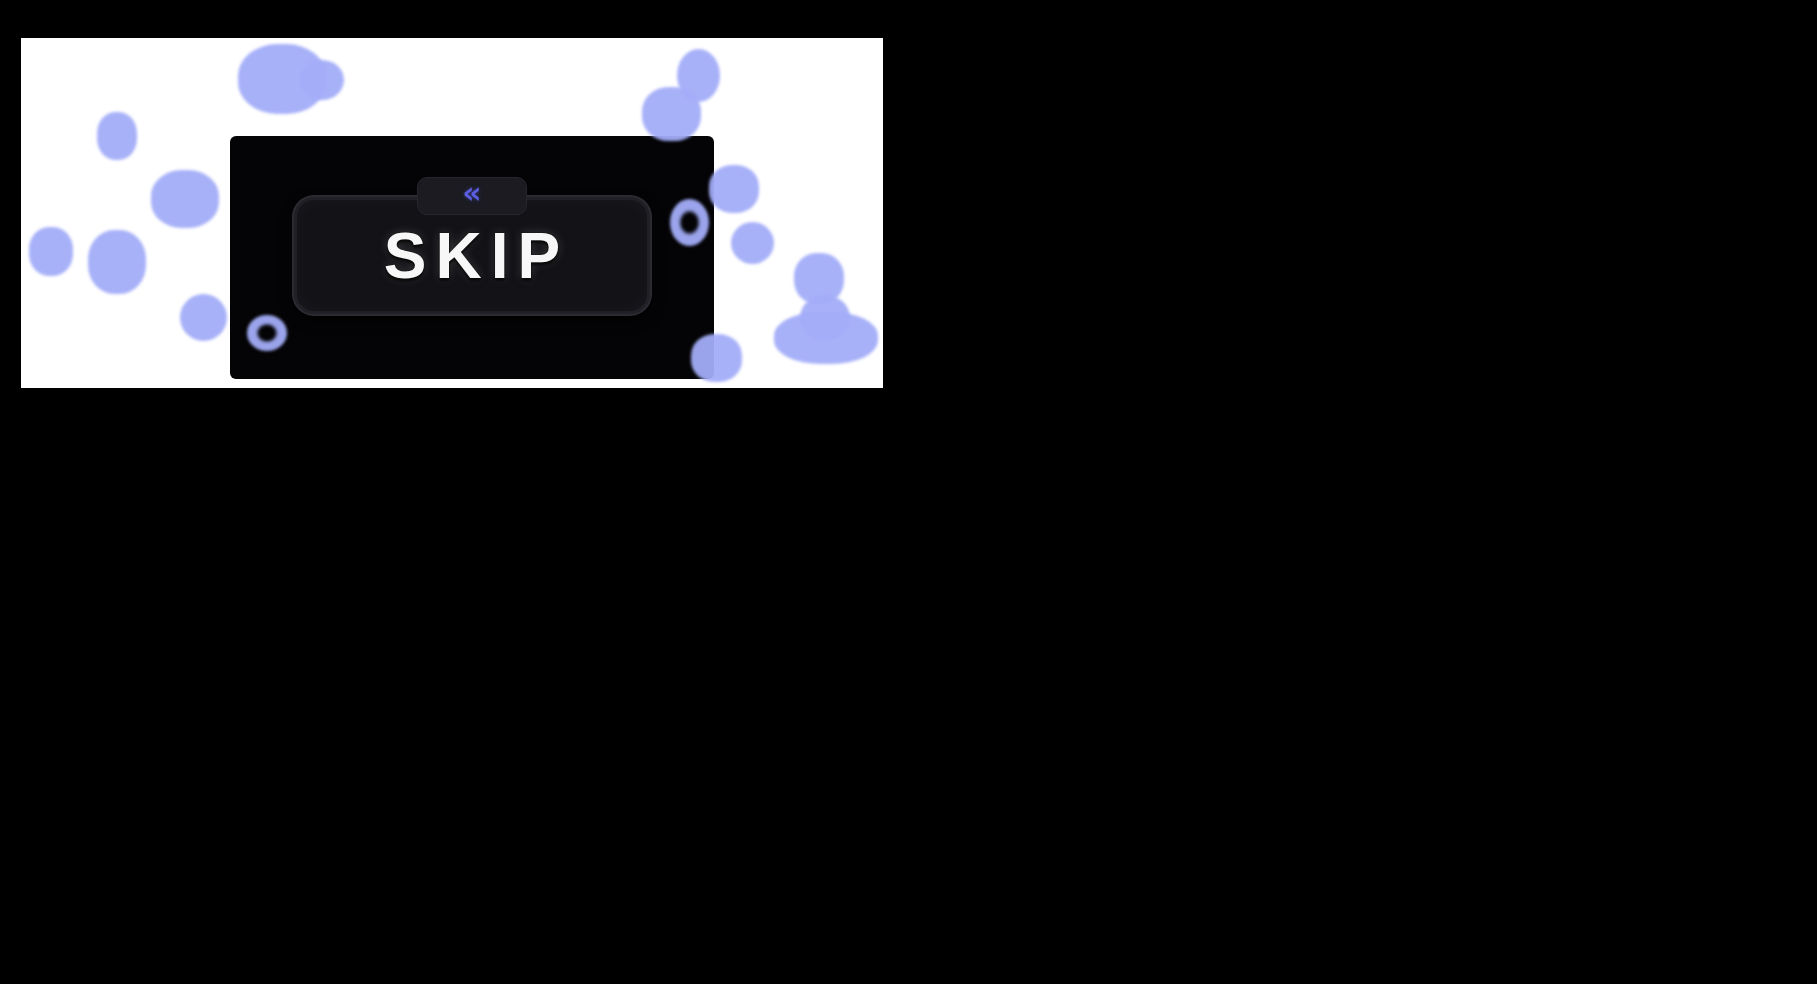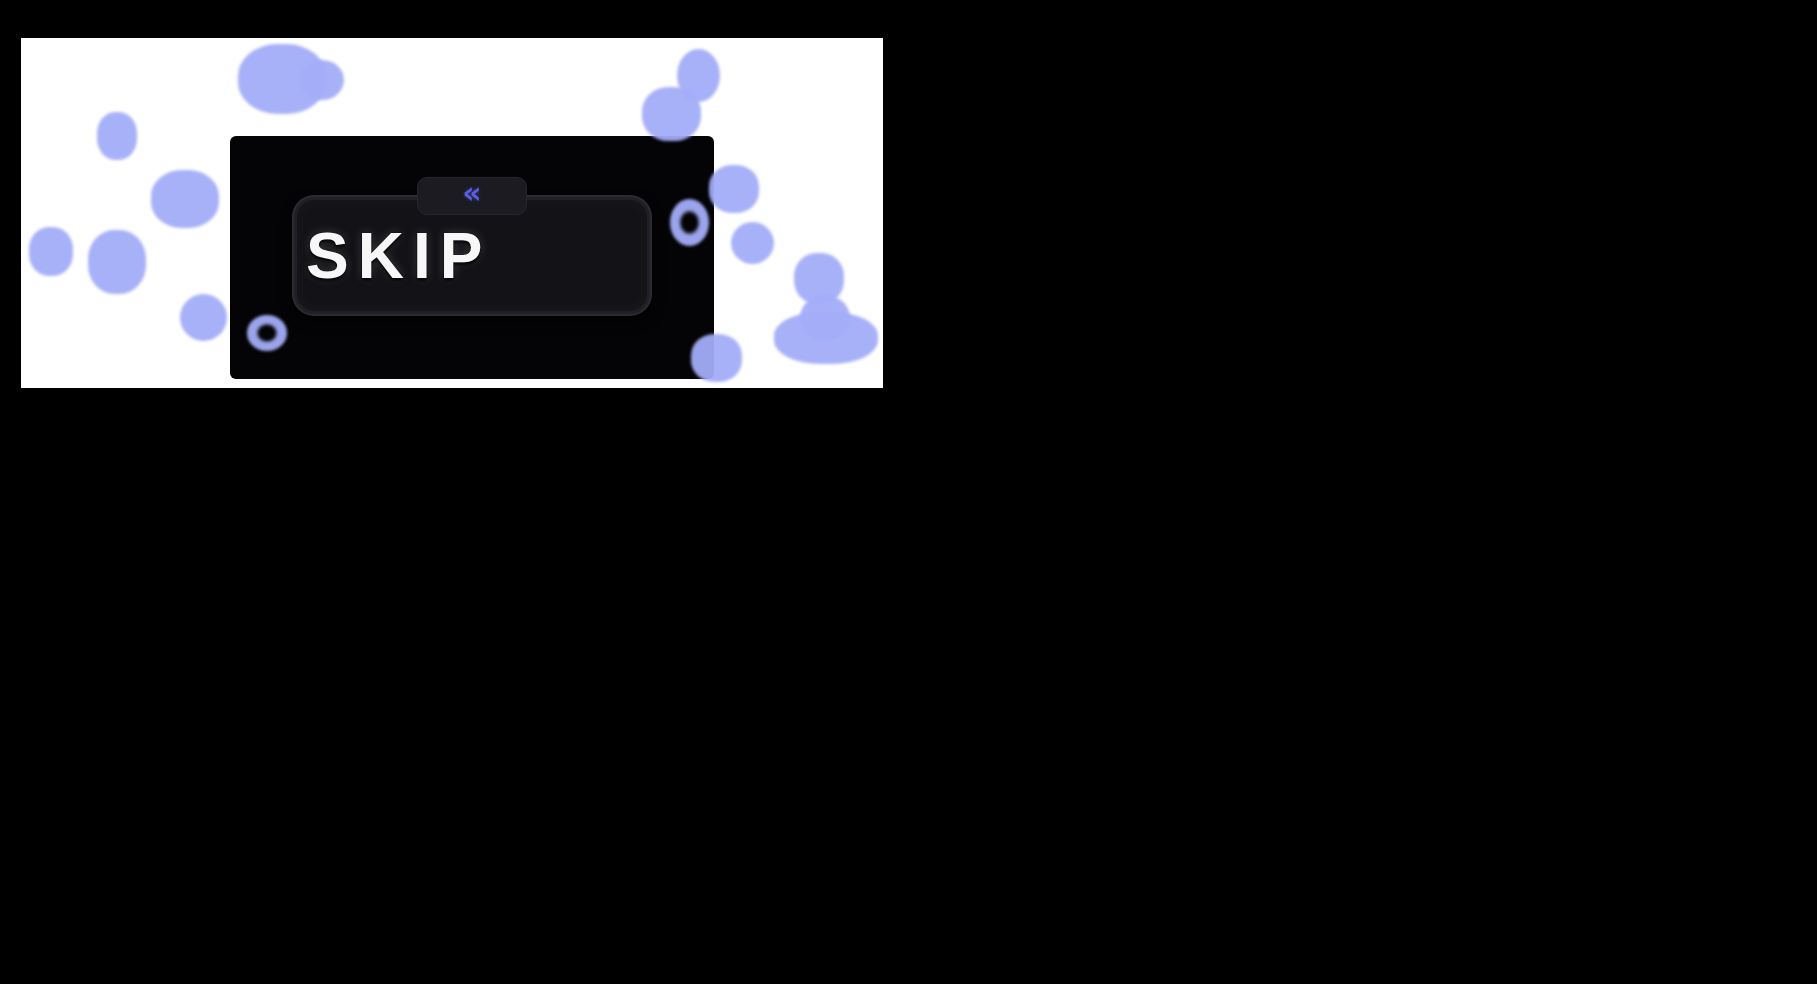--- a/index.html
+++ b/index.html
@@ -44,21 +44,21 @@
     text-shadow:0 0 4px rgba(90,94,224,0.45);
   }
   .skip-button{
     position:absolute;
     left:64px;top:61px;
     width:356px;height:117px;
     background:#131317;
     border:3px solid #202026;
     border-radius:20px;
     box-shadow:0 0 0 2px #2b2b31, 0 6px 14px rgba(0,0,0,0.7), inset 0 0 18px rgba(255,255,255,0.03);
-    display:flex;align-items:center;justify-content:flex-start;
+    display:flex;align-items:center;justify-content:center;
     z-index:2;
     cursor:pointer;
     padding:0;
   }
   .skip-label{
     color:#f7f7f7;
     font-size:64px;
     font-weight:800;
     letter-spacing:9px;
     padding-left:9px; 

